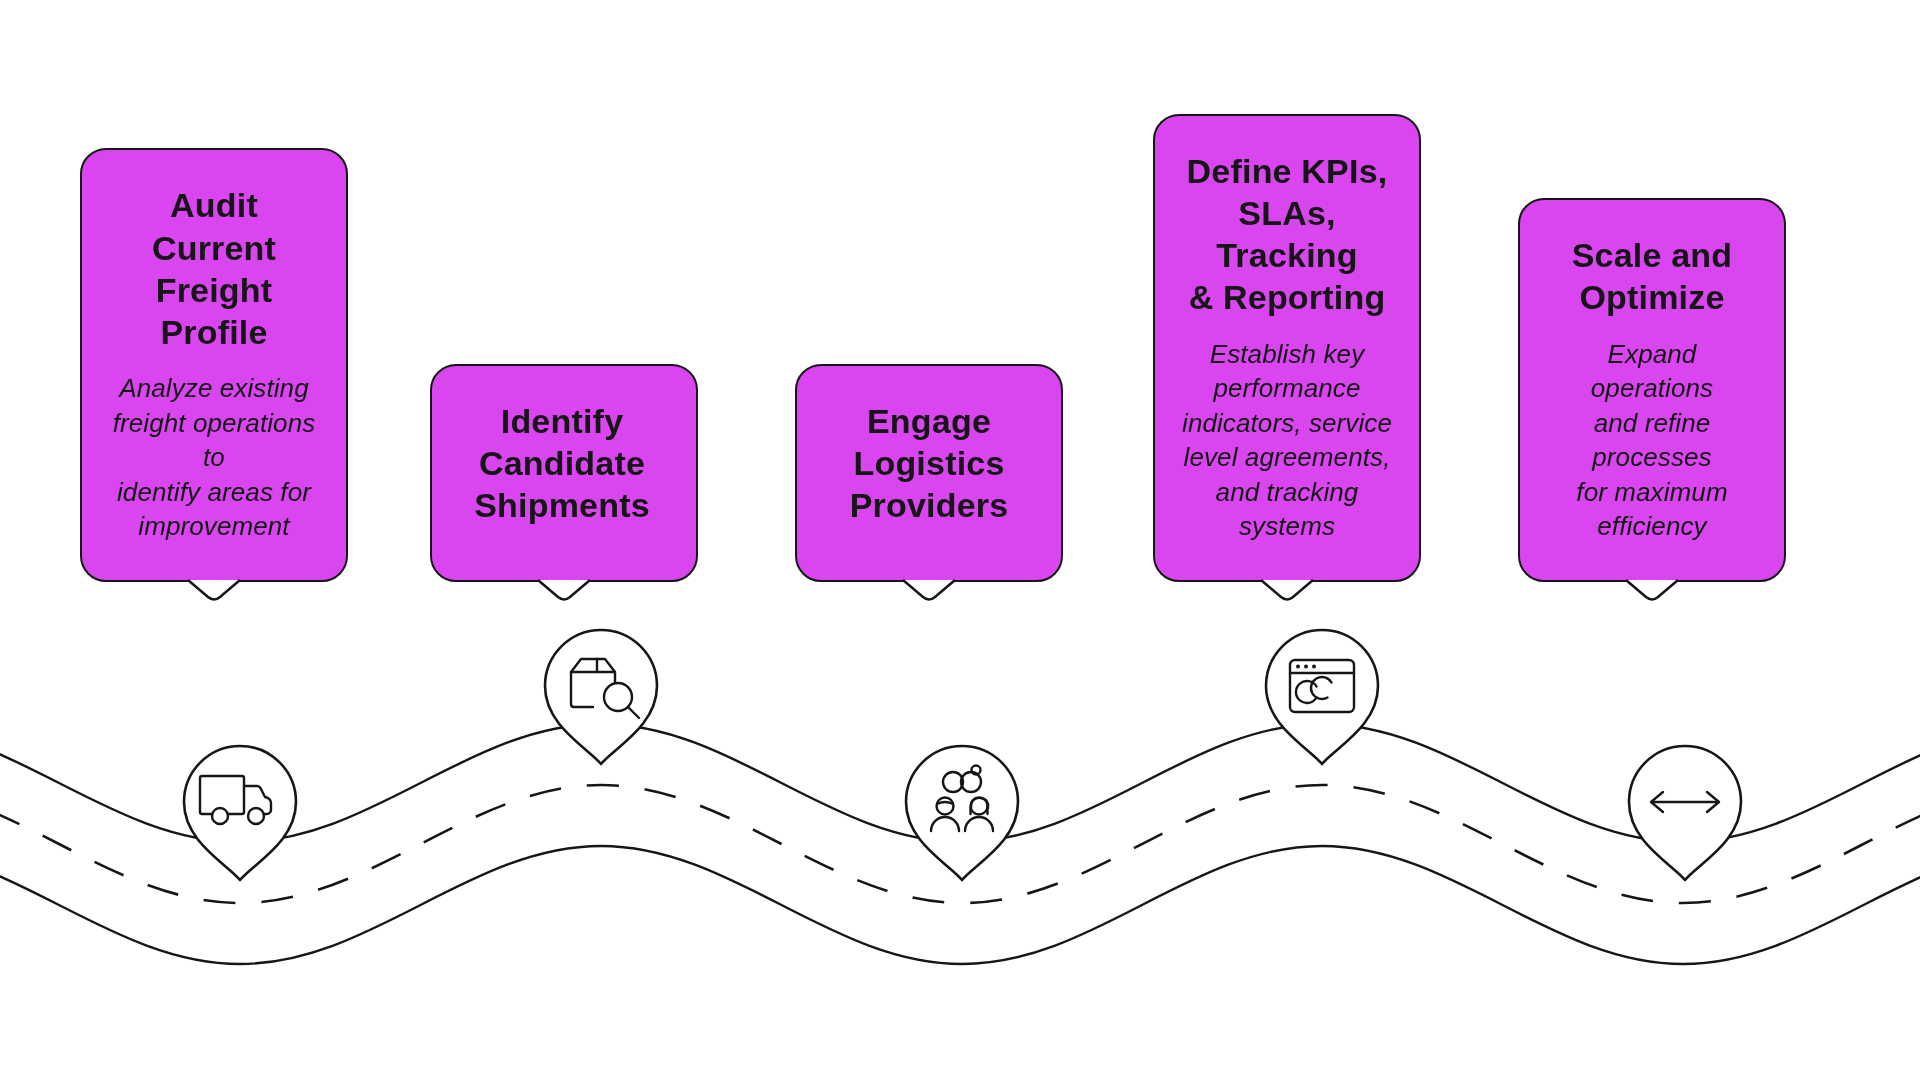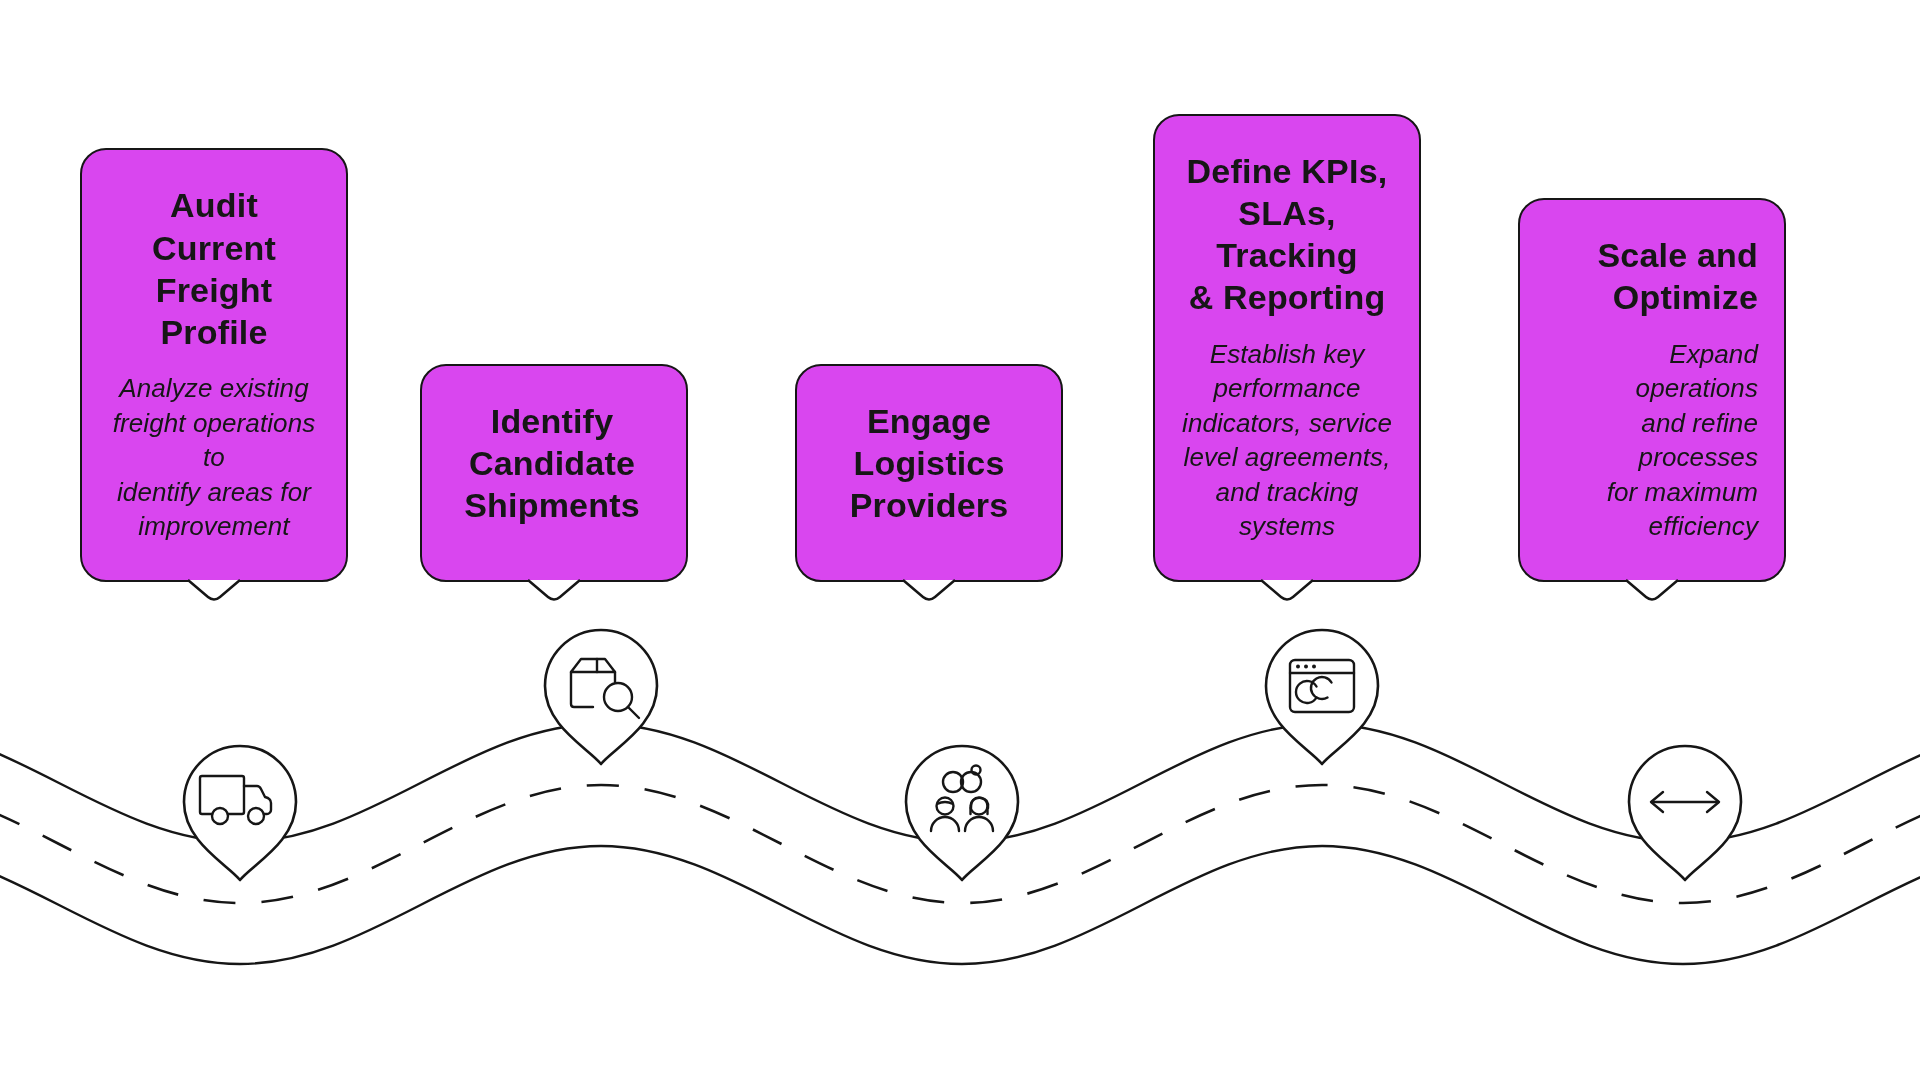--- a/index.html
+++ b/index.html
@@ -17,24 +17,24 @@
     font-weight:bold;font-size:34px;line-height:1.24;white-space:pre-line;
     margin:0 0 18px 0;letter-spacing:0.2px;
   }
   .card .desc{
     font-size:26px;line-height:1.33;white-space:pre-line;letter-spacing:0.1px;font-style:italic;
   }
   .tail{
     position:absolute;left:50%;bottom:-22px;transform:translateX(-50%);
   }
   .c1{left:80px;}
-  .c2{left:420px;padding-left:22px;}
+  .c2{left:430px;padding-left:22px;}
   .c3{left:795px;}
   .c4{left:1153px;}
-  .c5{left:1518px;text-align:right;}
+  .c5{left:1518px;}
 </style>
 </head>
 <body>
 
 <div class="stage">
 
   <svg class="road-svg" viewBox="0 0 1920 1080" fill="none" stroke="#161616" stroke-linecap="round" stroke-linejoin="round">
 
     <path stroke-width="2.4" d="
       M-122 724 C 9 724, 109 842, 240 842 C 371 842, 470 724, 601 724

